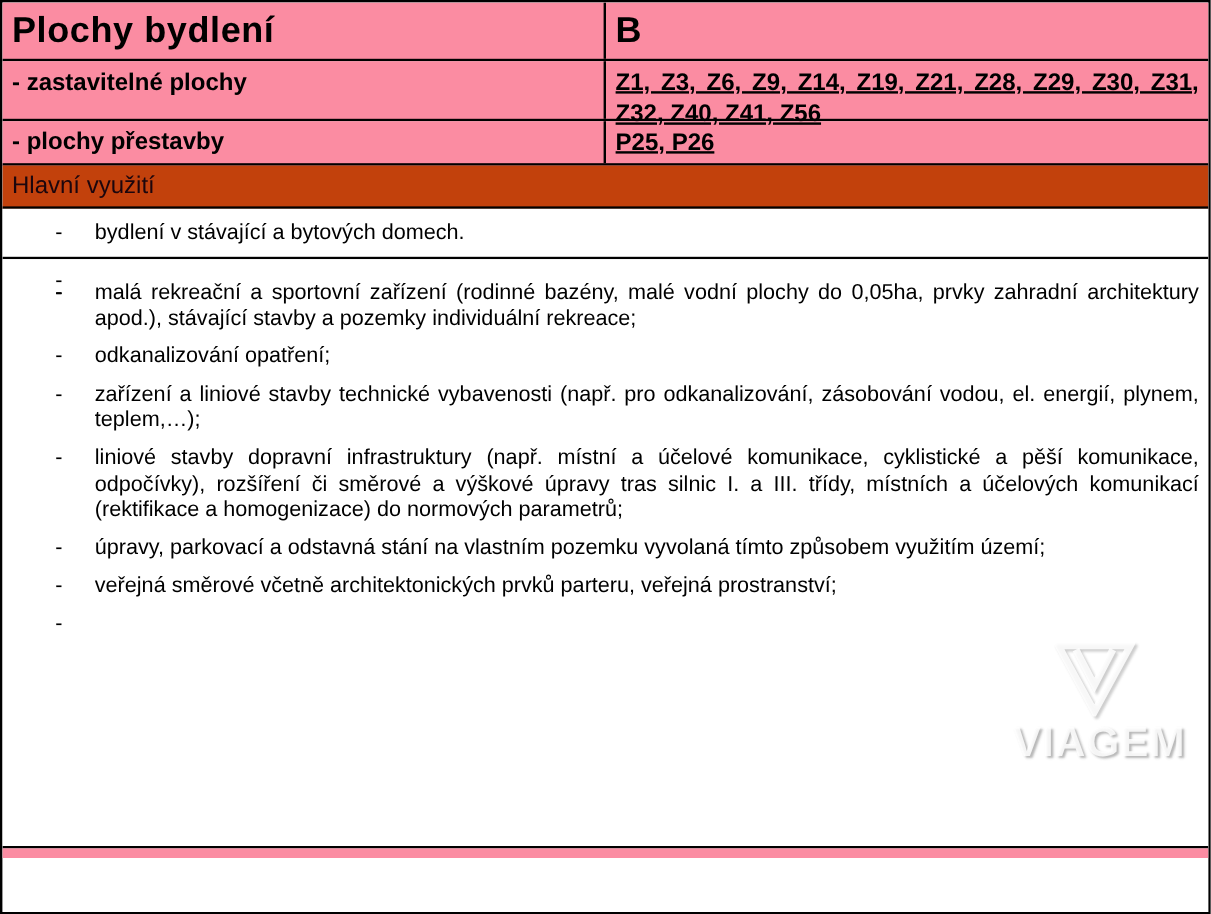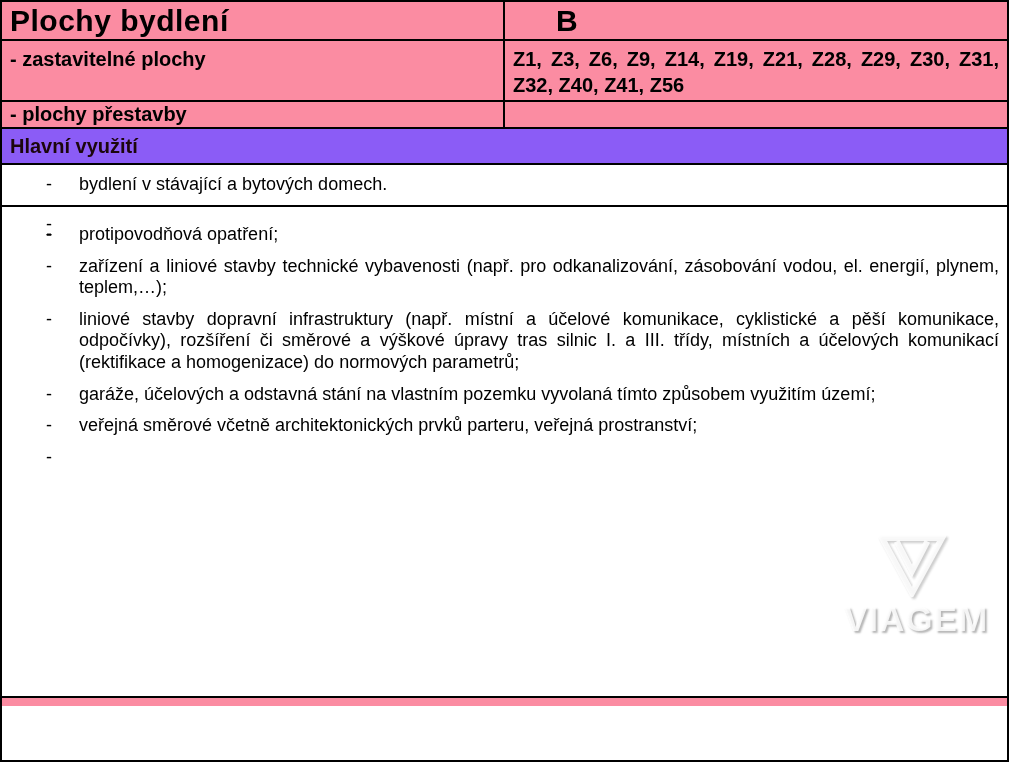--- a/index.html
+++ b/index.html
@@ -14,35 +14,35 @@
     border:2px solid #000;
     background:#ffffff;
     overflow:hidden;
   }
   .row{ display:flex; border-bottom:2px solid #000; background:#fb8ca2; }
   .cell-l{
     width:503px; border-right:2px solid #000;
     padding:4px 8px; display:flex; align-items:center;
   }
   .cell-r{ flex:1; padding:4px 8px; display:flex; align-items:center; }
-  .r1{ height:39px;gap:43px; }
+  .r1{ height:49px; }
   .r1 .cell-l, .r1 .cell-r{ font-size:30px; font-weight:bold; letter-spacing:0.5px; }
-  .r2{ height:61px; }
+  .r2{ height:50px; }
   .r2 .cell-l{ align-items:flex-start; padding-top:7px; }
-  .r3{ height:27px; }
+  .r3{ height:37px;justify-content:flex-end; }
   .lbl{ font-size:20px; font-weight:bold; }
   .zval{
     font-size:20px; font-weight:bold; line-height:26px;
-    text-align:justify; width:100%;
+    text-align:justify; width:100%;text-decoration:underline;
   }
   .r2 .cell-r{ align-items:flex-start; padding-top:5px; }
   .sec-head{
-    height:36px; background:#8b5cf6; border-bottom:2px solid #000;
+    height:36px; background:#c2410c; border-bottom:2px solid #000;
     display:flex; align-items:center; padding:0 8px;
-    font-size:20px; font-weight:bold; color:#1c060d;
+    font-size:20px; font-weight:normal; color:#1c060d;
   }
   .sec-body{ background:#fff; border-bottom:2px solid #000; }
   .sec-body.main{ height:42px; padding-top:9px; }
   .sec-body.perm{ height:491px; padding-top:7px; }
   .li{
     position:relative; padding-left:77px; padding-right:8px;
     font-size:18px; line-height:21.6px; text-align:justify;
     margin-bottom:10px;
   }
   .dash{ position:absolute; left:44px; top:0; }
@@ -78,38 +78,41 @@
     </div>
     <div class="cell-r">
       <div class="zval">Z1, Z3, Z6, Z9, Z14, Z19, Z21, Z28, Z29, Z30, Z31, Z32, Z40, Z41, Z56</div>
     </div>
   </div>
 
   <div class="row r3">
     <div class="cell-l">
       <span class="lbl">- plochy přestavby</span>
     </div>
+    <div class="cell-r">
+      <div class="zval">P25, P26</div>
+    </div>
   </div>
 
   <div class="sec-head">Hlavní využití</div>
   <div class="sec-body main">
     <div class="li">
       <span class="dash">-</span><span>bydlení v stávající a bytových domech.</span>
     </div>
   </div>
 
   <div class="sec-body perm">
     <div class="li"><span class="dash">-</span></div>
     <div class="li"><span class="dash">-</span></div>
     <div class="li"><span class="dash">-</span></div>
-    <div class="li"><span class="dash">-</span></div>
-    <div class="li"><span class="dash">-</span><span>protipovodňová opatření;</span></div>
+    <div class="li"><span class="dash">-</span><span>malá rekreační a sportovní zařízení (rodinné bazény, malé vodní plochy do 0,05ha, prvky zahradní architektury apod.), stávající stavby a pozemky individuální rekreace;</span></div>
+    <div class="li"><span class="dash">-</span><span>odkanalizování opatření;</span></div>
     <div class="li"><span class="dash">-</span><span>zařízení a liniové stavby technické vybavenosti (např. pro odkanalizování, zásobování vodou, el. energií, plynem, teplem,…);</span></div>
     <div class="li"><span class="dash">-</span><span>liniové stavby dopravní infrastruktury (např. místní a účelové komunikace, cyklistické a pěší komunikace, odpočívky), rozšíření či směrové a výškové úpravy tras silnic I. a III. třídy, místních a účelových komunikací (rektifikace a homogenizace) do normových parametrů;</span></div>
-    <div class="li"><span class="dash">-</span><span>garáže, účelových a odstavná stání na vlastním pozemku vyvolaná tímto způsobem využitím území;</span></div>
+    <div class="li"><span class="dash">-</span><span>úpravy, parkovací a odstavná stání na vlastním pozemku vyvolaná tímto způsobem využitím území;</span></div>
     <div class="li"><span class="dash">-</span><span>veřejná směrové včetně architektonických prvků parteru, veřejná prostranství;</span></div>
     <div class="li"><span class="dash">-</span></div>
   </div>
 
   <div class="bottom-sliver"></div>
 
   <div class="wm">
     <svg width="68" height="62" viewBox="0 0 68 62">
       <path d="M4 3 H64 L34 58 Z" fill="none" stroke="rgba(255,255,255,0.85)" stroke-width="6" stroke-linejoin="miter"></path>
       <path d="M20 9 L34 36 L48 9" fill="none" stroke="rgba(255,255,255,0.85)" stroke-width="6" stroke-linecap="square"></path>

